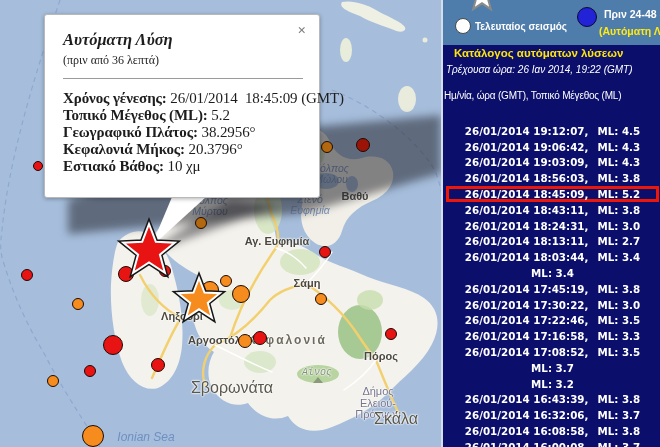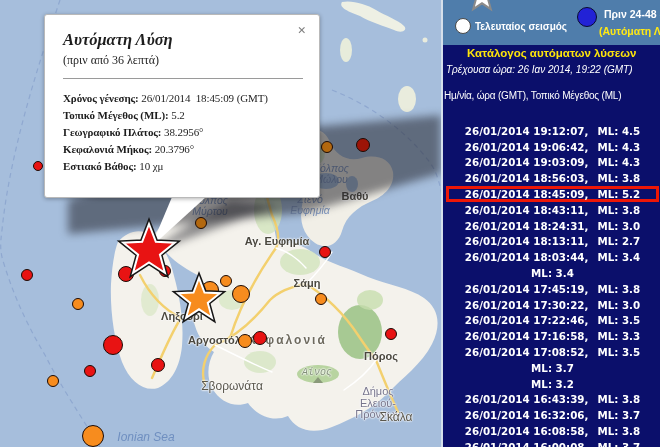--- a/index.html
+++ b/index.html
@@ -4,50 +4,50 @@
 <style>
   html,body{margin:0;padding:0;background:#222;}
   .screen{position:relative;width:660px;height:447px;overflow:hidden;background:#a6bedc;
           font-family:"Liberation Sans","DejaVu Sans",sans-serif;}
   
   .map{position:absolute;left:0;top:0;width:441px;height:447px;overflow:hidden;background:#a6bedc;}
   .map svg.base{position:absolute;left:0;top:0;}
   .maplabel{position:absolute;transform:translateX(-50%);white-space:pre-line;text-align:center;
             text-shadow:0 0 2px #fff,0 0 2px #fff,0 0 2px #fff;line-height:1.05;pointer-events:none;}
   .lbl-town{font-size:11px;color:#4a473e;font-weight:bold;}
-  .lbl-town-small{font-size:12px;color:#5a574d;text-align:center;}
+  .lbl-town-small{font-size:16px;color:#5a574d;text-align:center;}
   .lbl-region{font-size:12px;color:#6e6a5e;letter-spacing:2px;font-weight:bold;}
   .lbl-water{font-size:10.5px;font-style:italic;color:#7e96c0;text-shadow:none;}
   .lbl-sea{font-size:12px;font-style:italic;color:#6f8fc0;text-shadow:none;}
   .lbl-district{font-size:11px;color:#77758c;}
   .lbl-nature{font-size:10px;color:#84927a;font-style:italic;font-family:Liberation Mono, monospace;}
   .peak{position:absolute;width:0;height:0;border-left:5px solid transparent;border-right:5px solid transparent;
         border-bottom:6px solid #8a9a7a;}
   .marker{position:absolute;border-radius:50%;border:1.7px solid #1c0b05;box-sizing:border-box;}
   .shadowlayer{position:absolute;left:0;top:0;filter:blur(4px);}
   .pointer{position:absolute;left:0;top:0;}
   
   .popup{position:absolute;left:44px;top:14px;width:276px;height:184px;background:#fff;
          border:1px solid #b9b9b9;border-radius:3px;box-shadow:0 1px 4px rgba(0,0,0,.3);
          font-family:"Liberation Serif","DejaVu Serif",serif;color:#1d1d1d;box-sizing:border-box;
          padding:15px 16px 0 18px;}
   .p-close{position:absolute;right:13px;top:7px;color:#7f7f7f;font-size:15px;font-weight:bold;cursor:pointer;}
   .p-title{font-size:16.5px;font-weight:bold;font-style:italic;}
   .p-ago{font-size:12px;margin-top:3px;color:#222;}
   .popup hr{border:none;border-top:1px solid #9a9a9a;margin:10px 0 11px 0;}
-  .p-line{font-size:11px;line-height:17px;white-space:pre;letter-spacing:-0.1px;}
+  .p-line{font-size:15px;line-height:17px;white-space:pre;letter-spacing:-0.1px;}
   .p-line b{font-weight:bold;}
   
   .panel{position:absolute;left:441px;top:0;width:219px;height:447px;overflow:hidden;
          background:#0b0f6b;border-left:2px solid #d5dfeb;box-sizing:border-box;}
   .band{position:absolute;left:0;top:0;width:219px;height:45px;background:#4f7dab;overflow:hidden;}
   .band .lbl{position:absolute;font-size:10px;font-weight:bold;color:#fff;white-space:nowrap;}
   .band .lbl2{position:absolute;font-size:10.5px;font-weight:bold;color:#ffe913;white-space:nowrap;}
   .legend-circle{position:absolute;border-radius:50%;box-sizing:border-box;}
-  .cat-title{position:absolute;left:11px;top:47px;font-size:11.5px;font-weight:bold;color:#ffe60a;white-space:nowrap;margin-left:13px;}
+  .cat-title{position:absolute;left:11px;top:47px;font-size:11.5px;font-weight:bold;color:#ffe60a;white-space:nowrap;}
   .cat-time{position:absolute;left:3px;top:64px;font-size:10px;font-style:italic;color:#fff;white-space:nowrap;}
   .cat-header{position:absolute;left:1px;top:90px;font-size:10px;color:#fff;white-space:nowrap;letter-spacing:-0.2px;}
   .rows{position:absolute;left:0;top:123px;width:219px;height:324px;overflow:hidden;}
   .row{height:15.8px;display:flex;align-items:center;justify-content:center;gap:9px;
        font-family:"DejaVu Sans",sans-serif;font-size:10.3px;font-weight:bold;color:#fff;
        box-sizing:border-box;margin:0 3px;}
   .row.hl{border:3px solid #ee1707;}
 </style>
 </head>
 <body>

